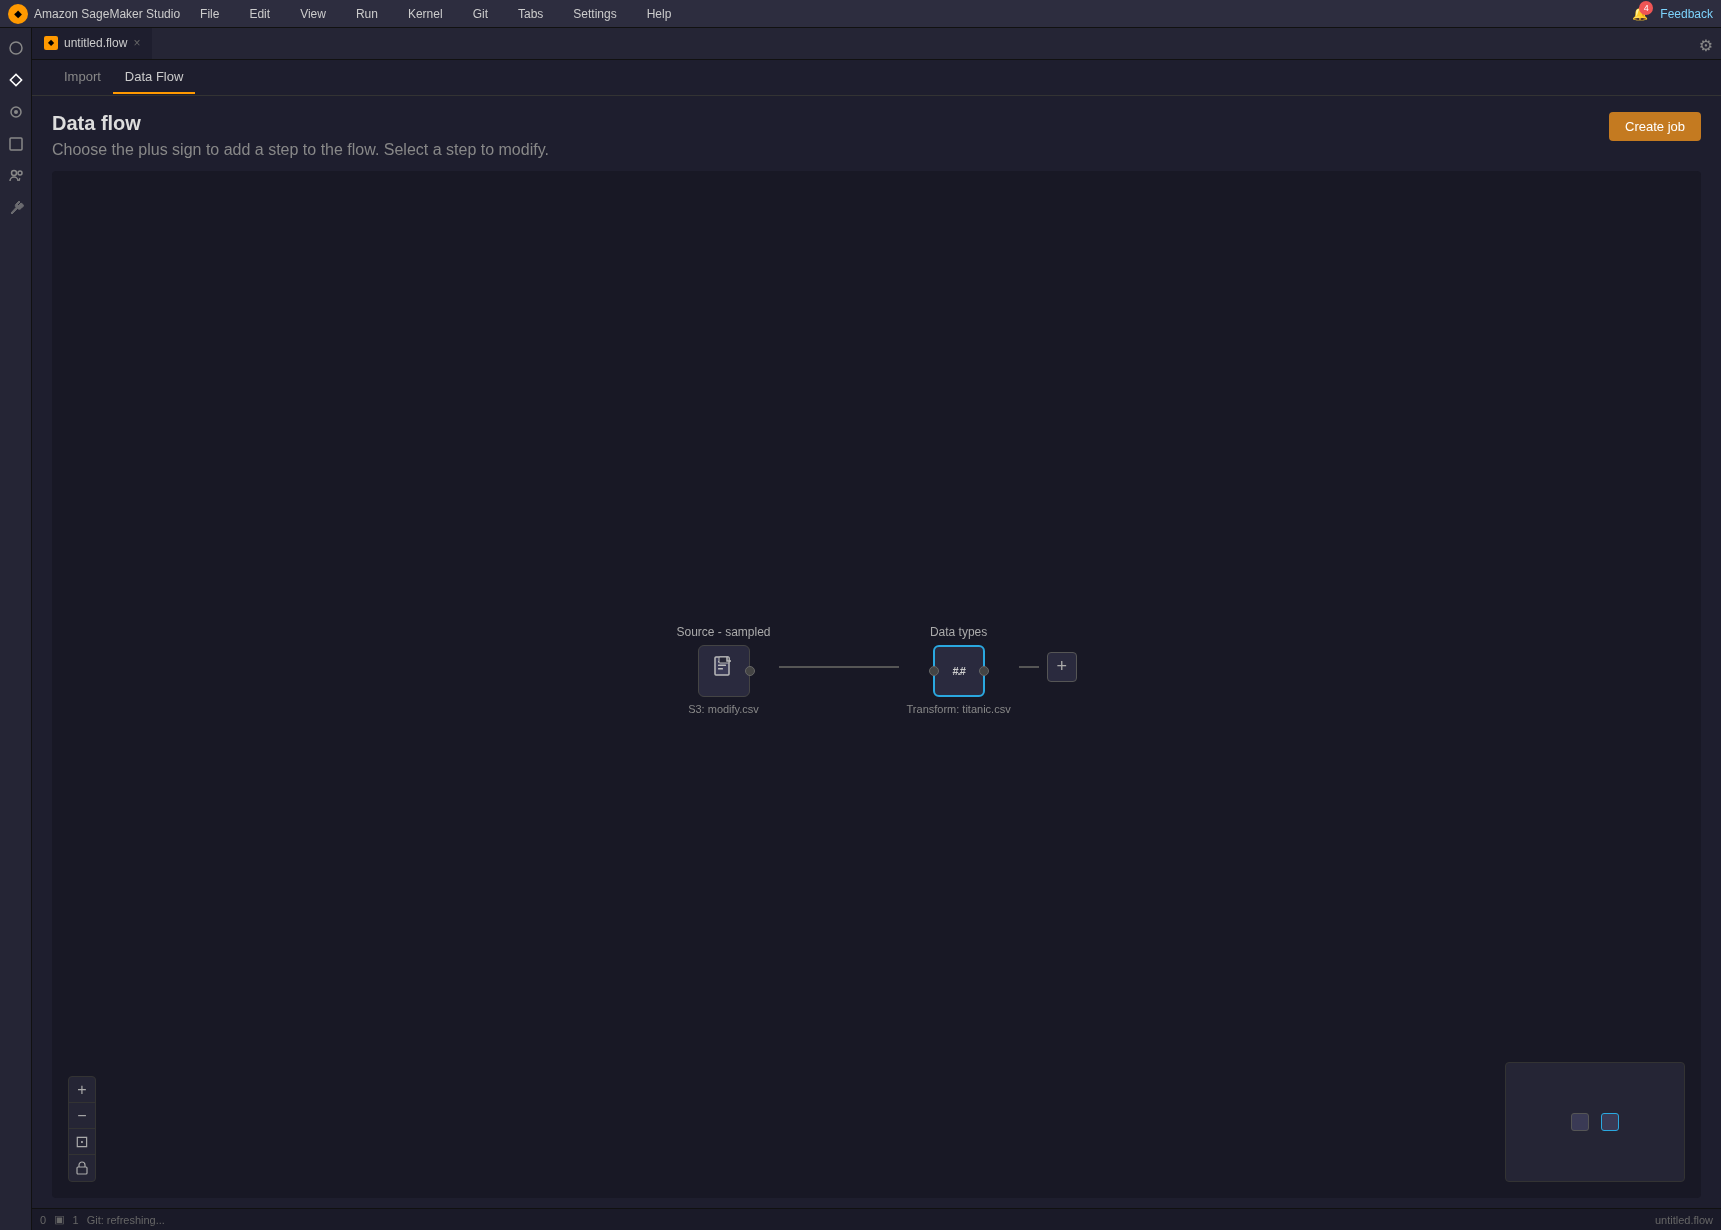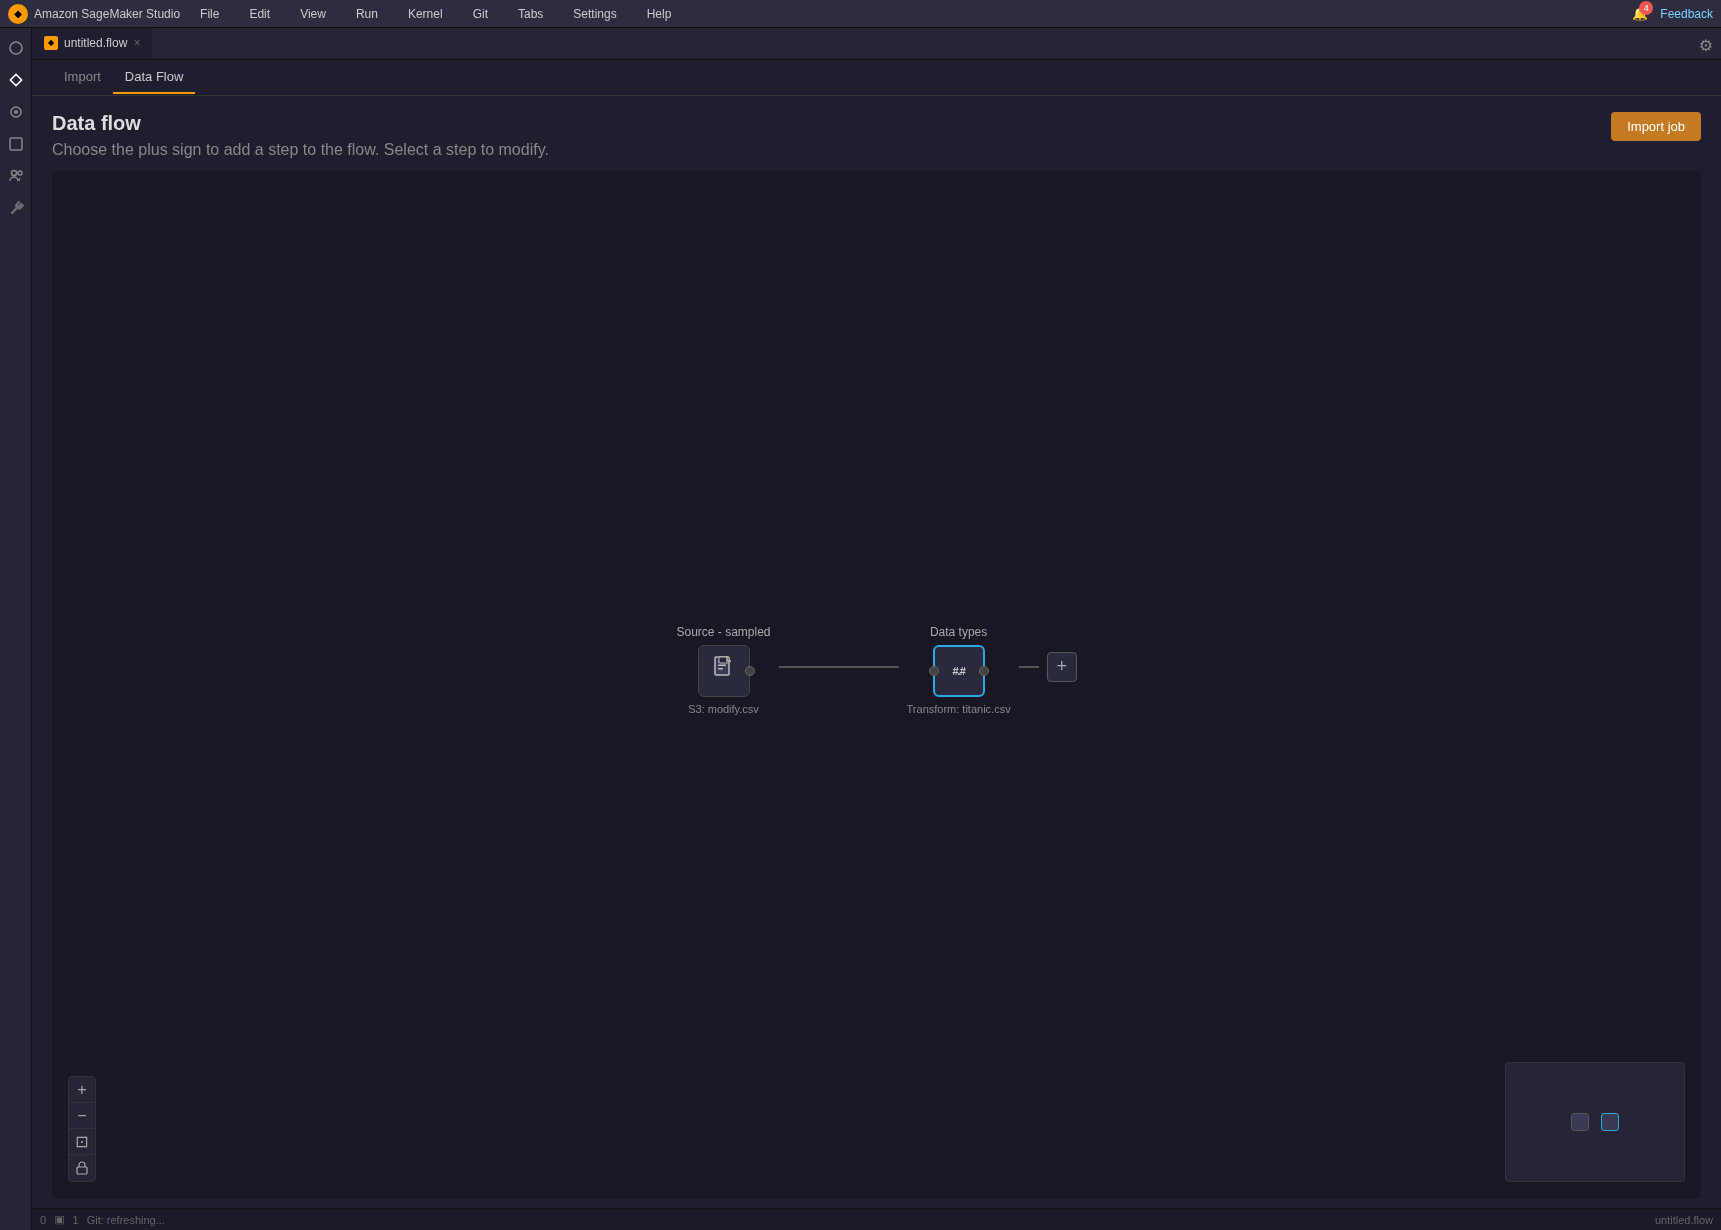--- a/index.html
+++ b/index.html
@@ -473,21 +473,21 @@
       <div class="page-tab active">
         <span>Data Flow</span>
       </div>
     </div>
 
     <div id="page-header">
       <div>
         <div id="page-title">Data flow</div>
         <div id="page-subtitle">Choose the plus sign to add a step to the flow. Select a step to modify.</div>
       </div>
-      <button id="create-job-btn">Import job</button>
+      <button id="create-job-btn">Create job</button>
     </div>
 
     <div id="flow-canvas">
 
       <div id="flow-diagram">
 
         <div class="flow-node-group">
           <div class="flow-node-label">Source - sampled</div>
           <div class="flow-node-box">
             <span class="node-document-icon">

